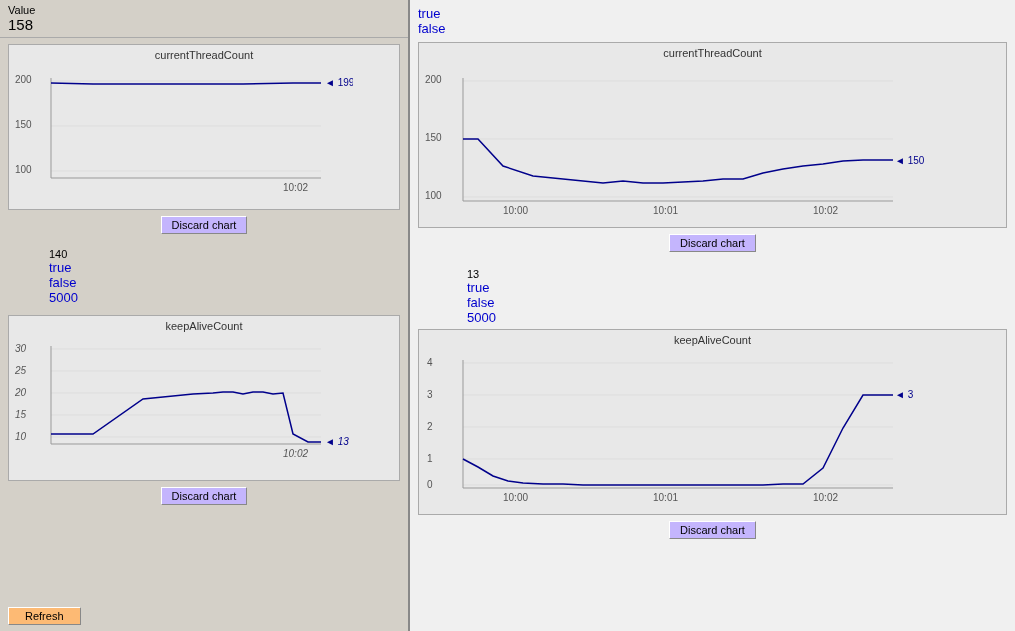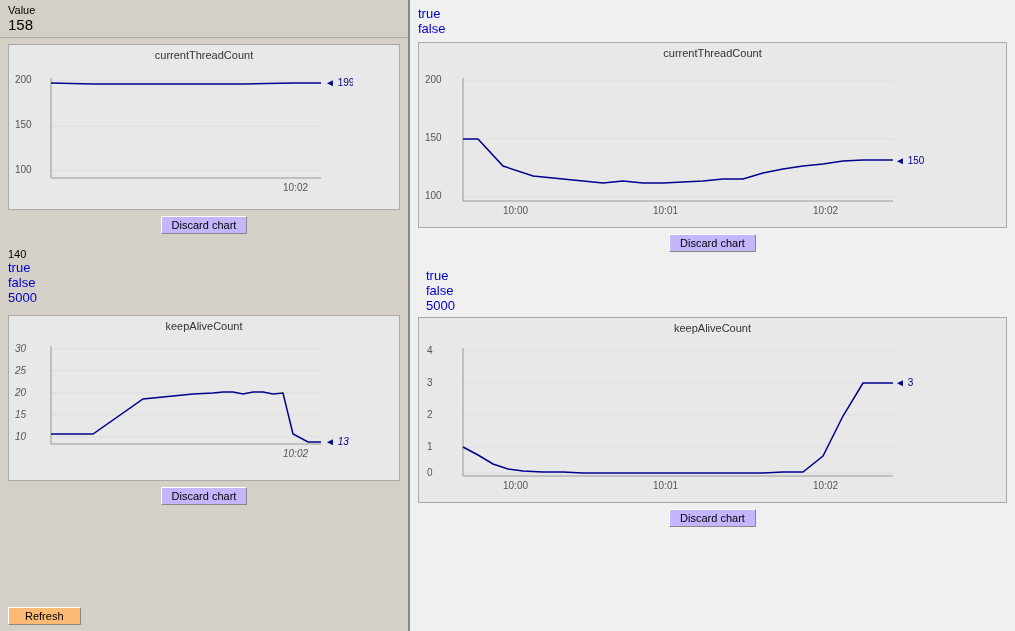--- a/index.html
+++ b/index.html
@@ -70,20 +70,21 @@
       border-top-color: #fff;
       border-left-color: #fff;
       padding: 2px 10px;
       font-size: 11px;
       cursor: pointer;
       color: #000;
     }
 
     .stats-section {
       padding: 4px 8px;
+      margin-left: 41px;
     }
 
     .stat-value {
       color: #000;
       font-size: 11px;
     }
 
     .stat-link {
       color: #0000cd;
       font-size: 13px;
@@ -268,20 +269,21 @@
           <text x="472" y="103" font-size="10" fill="#00008b">◄ 150</text>
         </svg>
       </div>
     </div>
     <div class="discard-btn-row">
       <button class="discard-btn">Discard chart</button>
     </div>
   </div>
 
   <div class="stats-section">
+    <div class="stat-value">13</div>
     <div class="stat-link">true</div>
     <div class="stat-link">false</div>
     <div class="stat-link">5000</div>
   </div>
 
   <div class="right-chart-block">
     <div class="right-chart-container">
       <div class="chart-title">keepAliveCount</div>
       <div style="position:relative;">
         <svg width="510" height="160">

